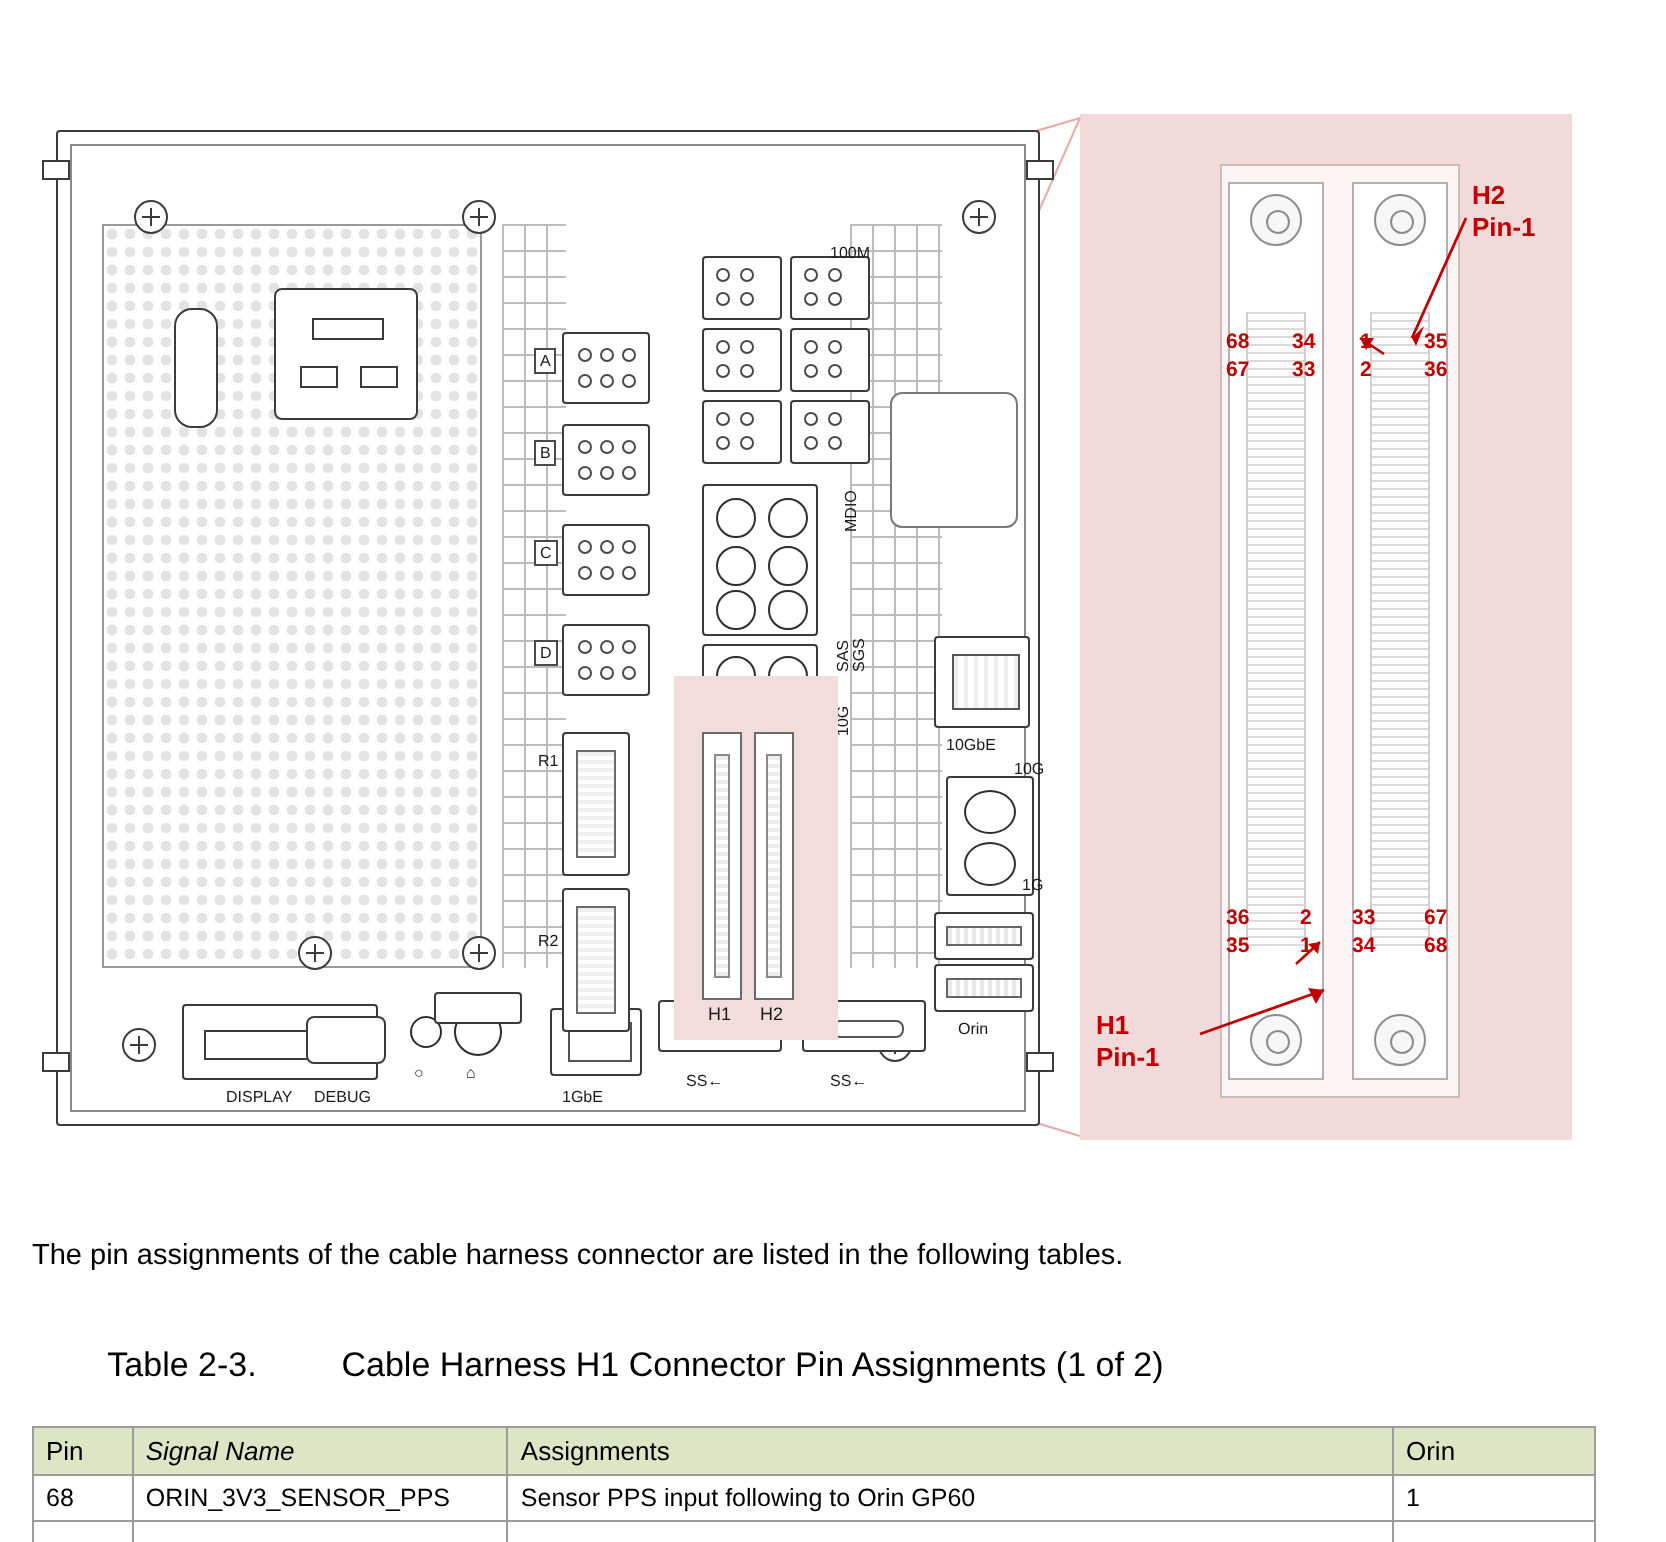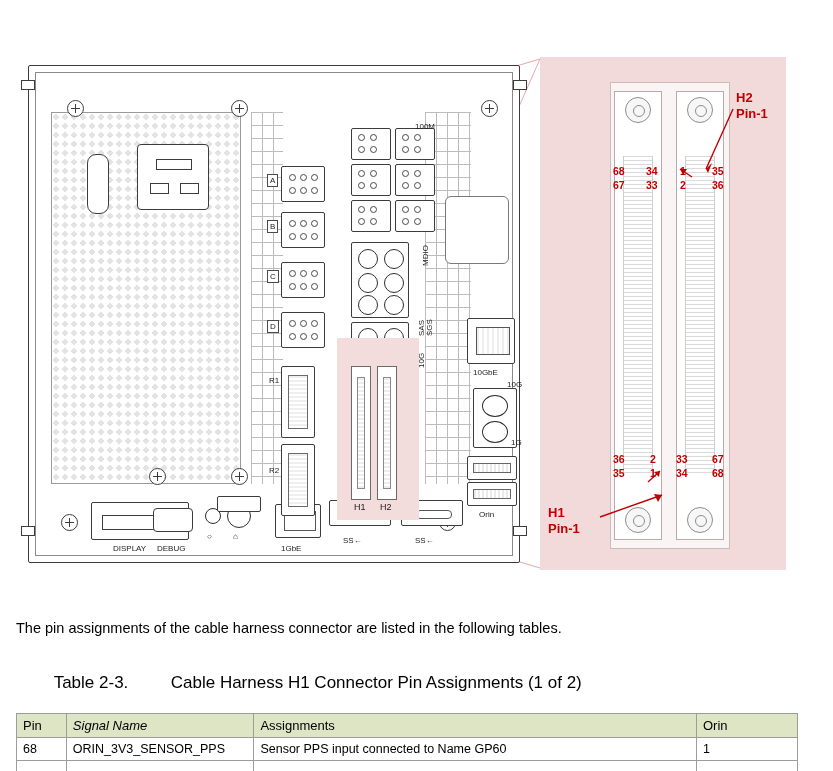--- a/index.html
+++ b/index.html
@@ -586,21 +586,21 @@
         <th class="col-pin">Pin</th>
         <th class="col-sig">Signal Name</th>
         <th class="col-desc">Assignments</th>
         <th class="col-note">Orin</th>
       </tr>
     </thead>
     <tbody>
       <tr>
         <td>68</td>
         <td>ORIN_3V3_SENSOR_PPS</td>
-        <td>Sensor PPS input connected to Name GP60</td>
+        <td>Sensor PPS input following to Orin GP60</td>
         <td>1</td>
       </tr>
       <tr>
         <td>&nbsp;</td>
         <td>&nbsp;</td>
         <td>&nbsp;</td>
         <td>&nbsp;</td>
       </tr>
     </tbody>
   </table>

